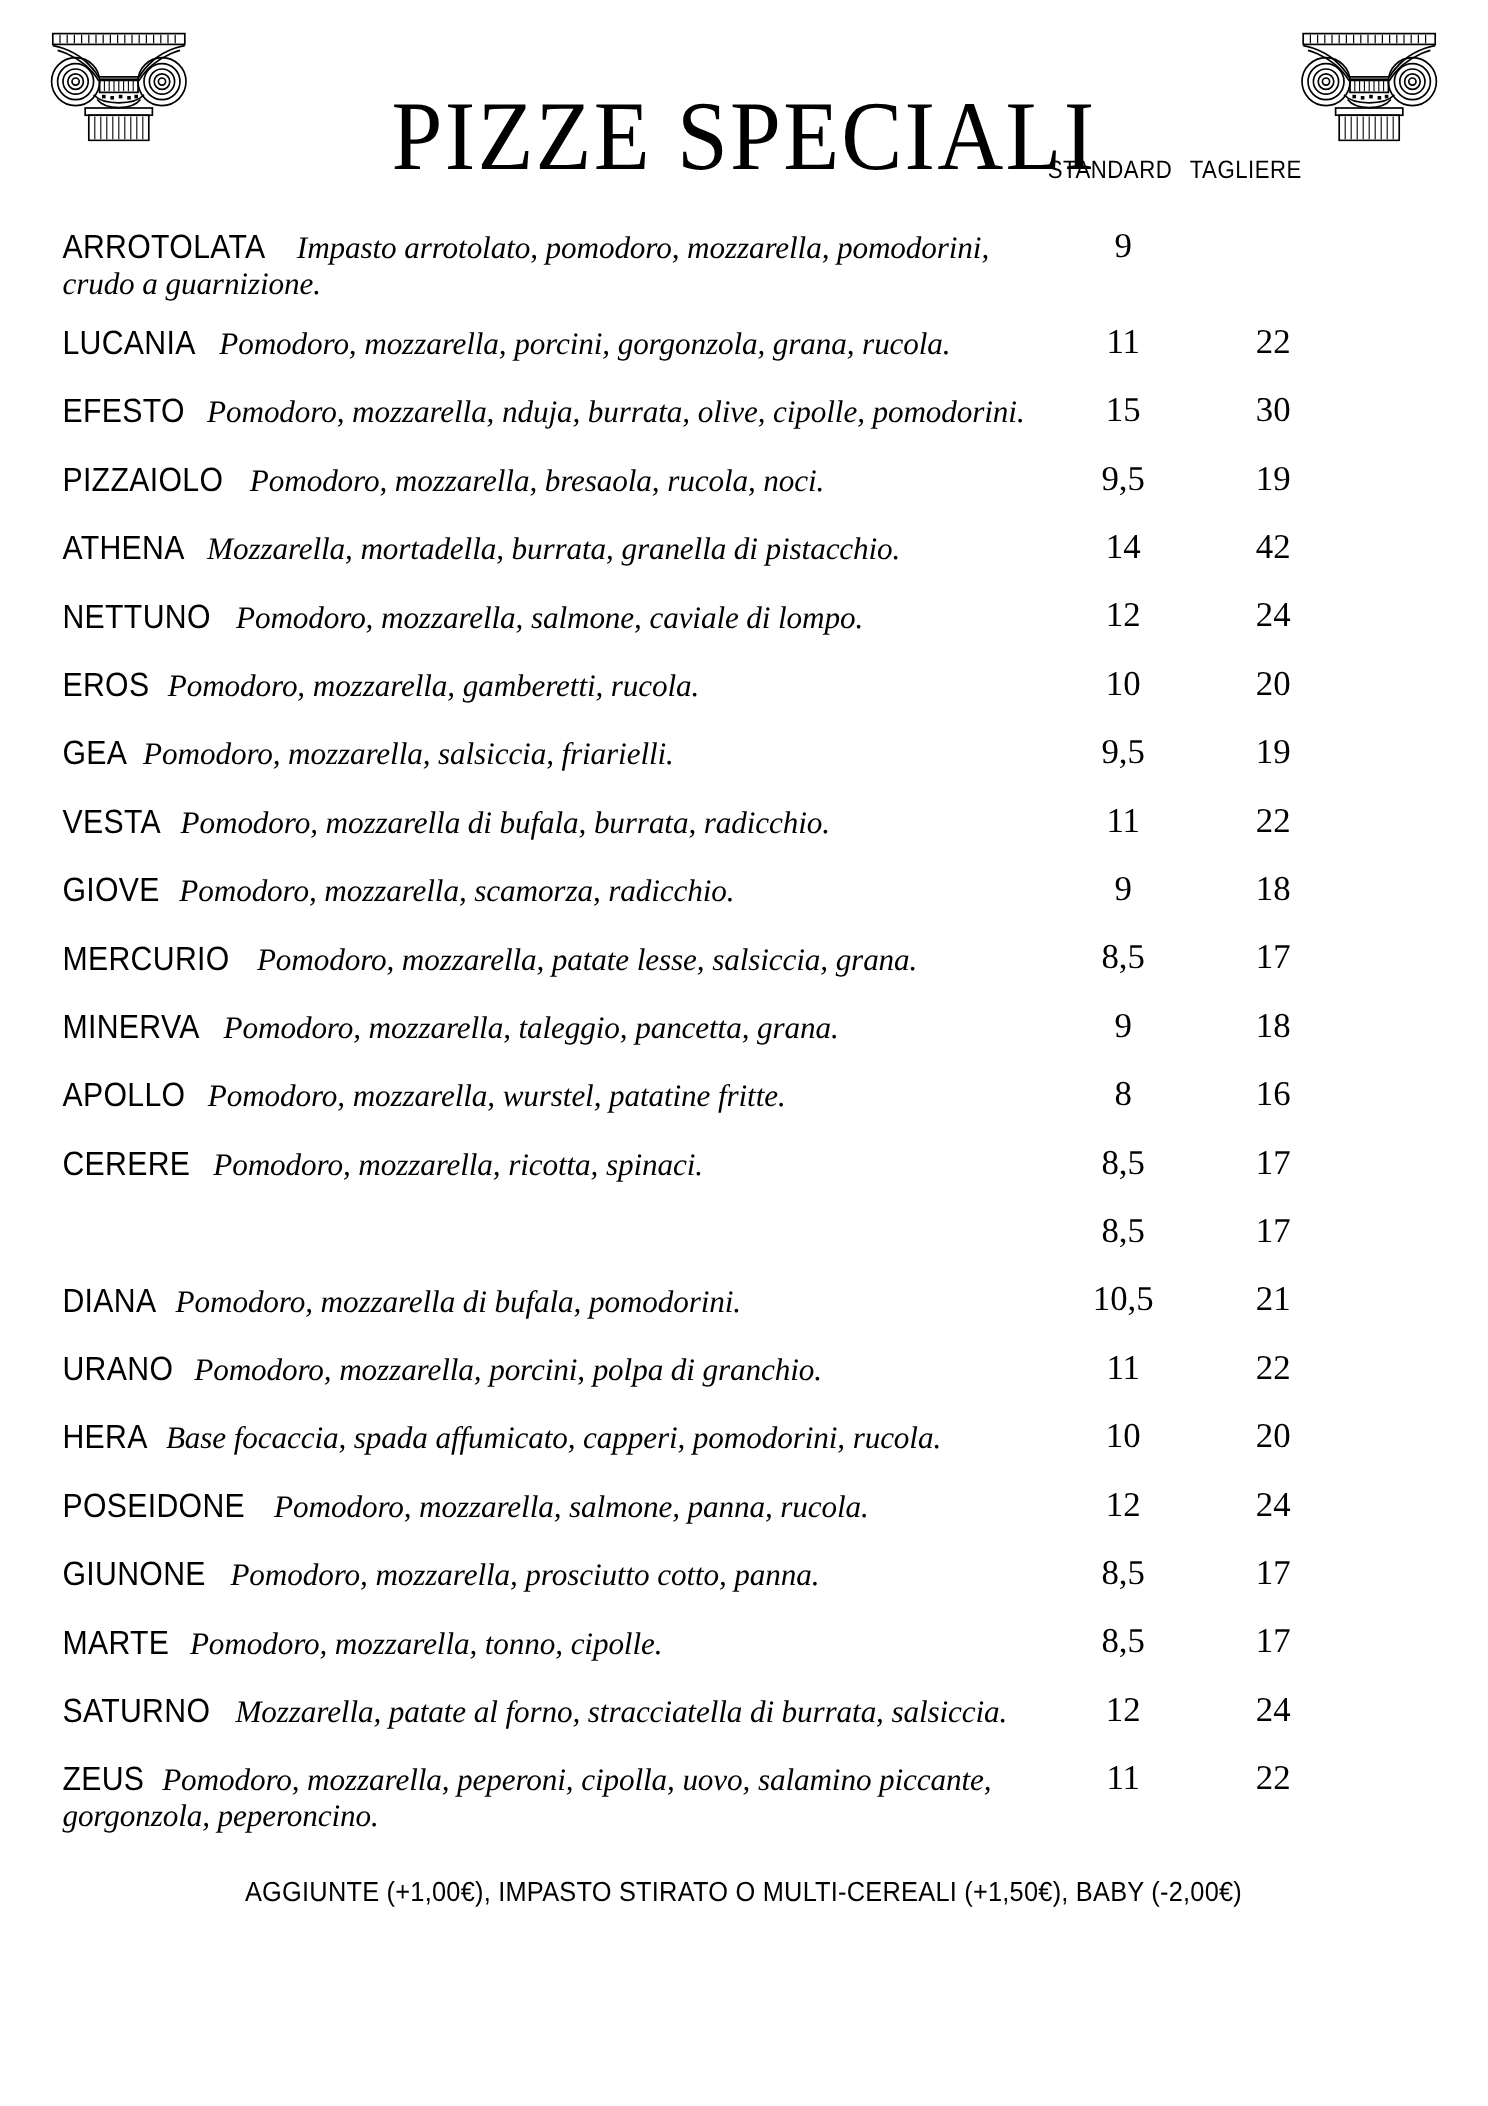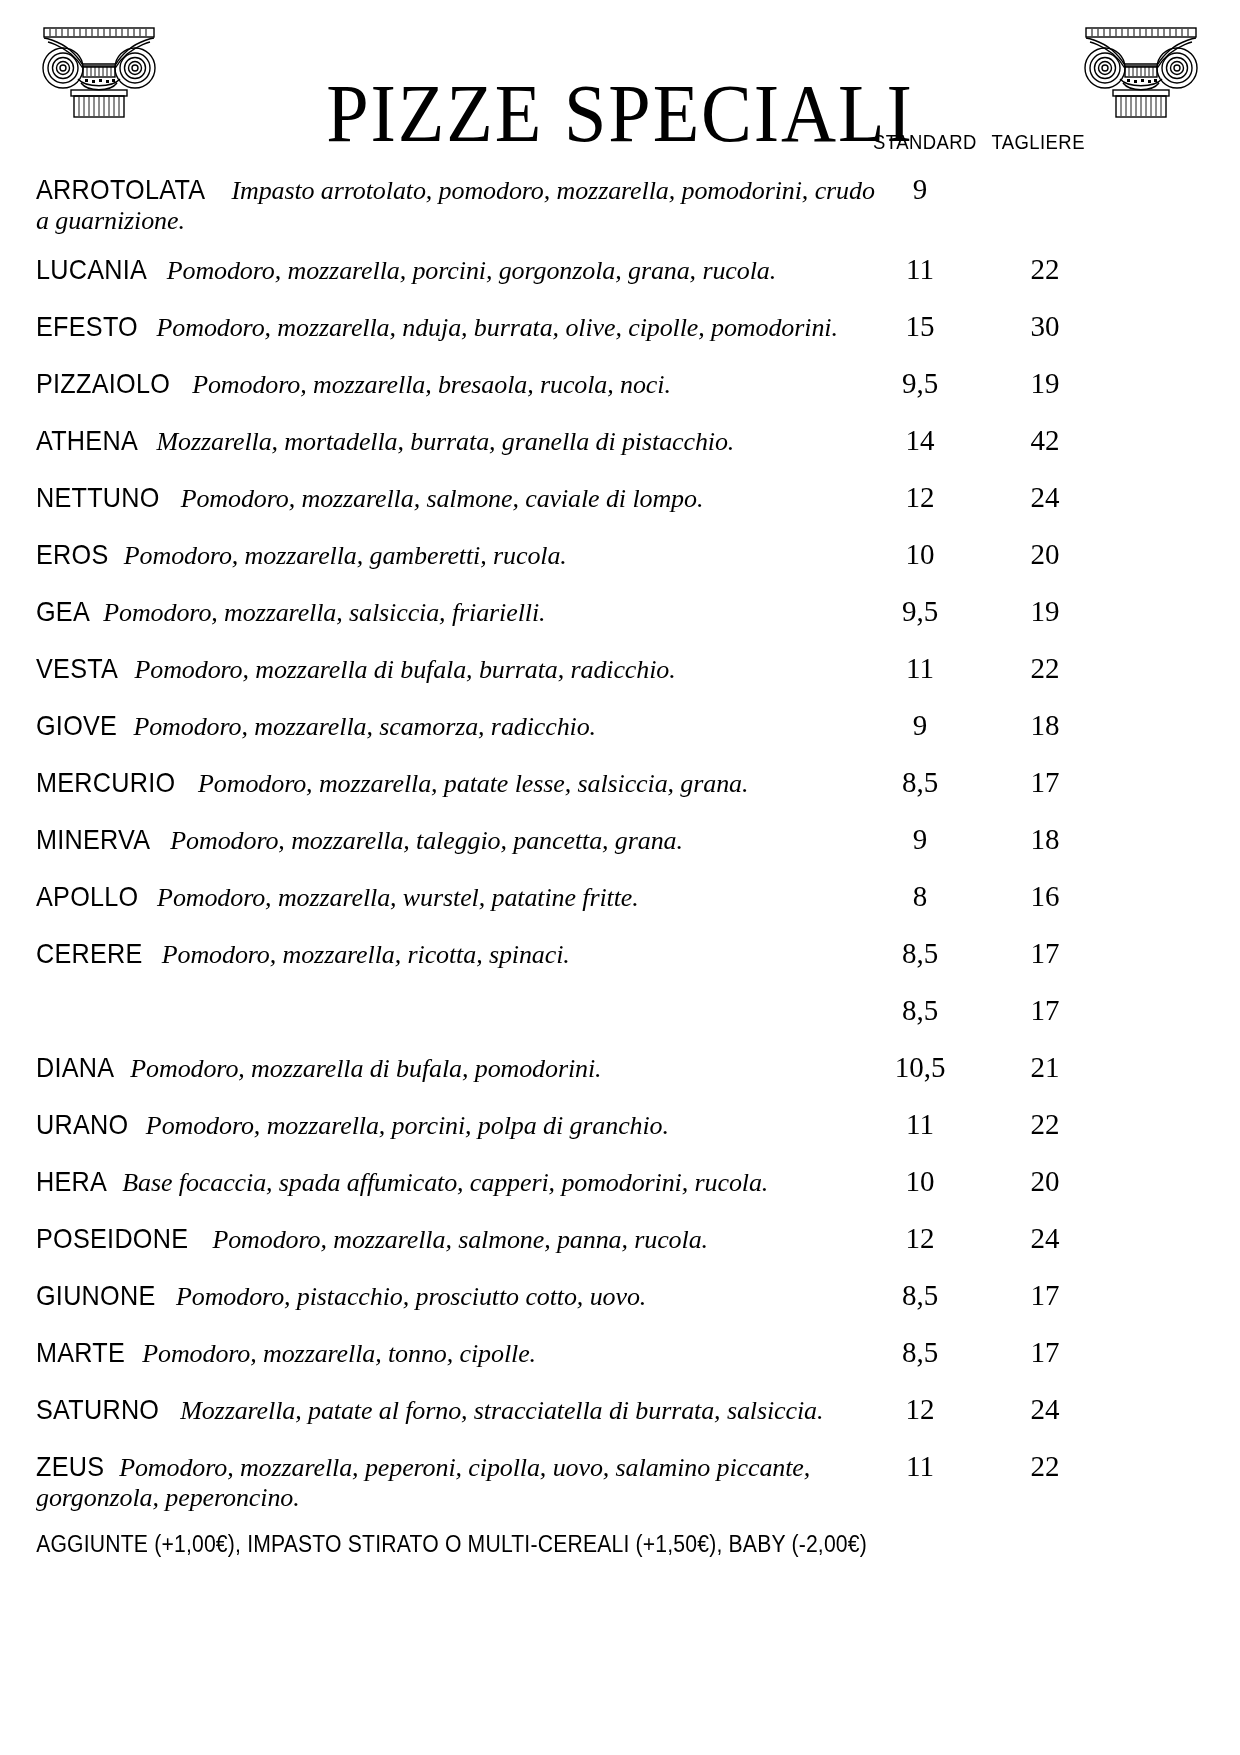--- a/index.html
+++ b/index.html
@@ -72,21 +72,21 @@
     transform: scaleX(0.88);
     white-space: nowrap;
   }
   .ch-standard { left: 866px; }
   .ch-tagliere { left: 985px; }
 
   
   .menu {
     flex: 1 1 auto;
     padding: 14px 0 0 0;
-    margin: 0;
+    margin: 16px;
     list-style: none;
   }
 
   .item {
     position: relative;
     padding: 0 0 0 36px;
     margin: 0 0 19px 0;
     min-height: 38px;
   }
 
@@ -122,20 +122,21 @@
     line-height: 1.05;
     text-align: center;
     white-space: nowrap;
   }
   .price-standard { left: 860px; width: 120px; }
   .price-tagliere { left: 990px; width: 110px; }
 
   
   .footer {
     flex: 0 0 auto;
+    text-align: center;
     padding-bottom: 24px;
   }
   .footer-text {
     font-family: "Liberation Sans", sans-serif;
     font-size: 23px;
     letter-spacing: 0.2px;
     transform: scaleX(0.92);
     display: inline-block;
     white-space: nowrap;
   }
@@ -386,21 +387,21 @@
         <span class="item-text"><span class="item-name">HERA</span> <span class="item-desc">Base focaccia, spada affumicato, capperi, pomodorini, rucola.</span></span>
         <span class="price price-standard">10</span>
         <span class="price price-tagliere">20</span>
       </li>
       <li class="item">
         <span class="item-text"><span class="item-name">POSEIDONE</span> <span class="item-desc">Pomodoro, mozzarella, salmone, panna, rucola.</span></span>
         <span class="price price-standard">12</span>
         <span class="price price-tagliere">24</span>
       </li>
       <li class="item">
-        <span class="item-text"><span class="item-name">GIUNONE</span> <span class="item-desc">Pomodoro, pistacchio, prosciutto cotto, uovo.</span></span>
+        <span class="item-text"><span class="item-name">GIUNONE</span> <span class="item-desc">Pomodoro, mozzarella, prosciutto cotto, panna.</span></span>
         <span class="price price-standard">8,5</span>
         <span class="price price-tagliere">17</span>
       </li>
       <li class="item">
         <span class="item-text"><span class="item-name">MARTE</span> <span class="item-desc">Pomodoro, mozzarella, tonno, cipolle.</span></span>
         <span class="price price-standard">8,5</span>
         <span class="price price-tagliere">17</span>
       </li>
       <li class="item">
         <span class="item-text"><span class="item-name">SATURNO</span> <span class="item-desc">Mozzarella, patate al forno, stracciatella di burrata, salsiccia.</span></span>

